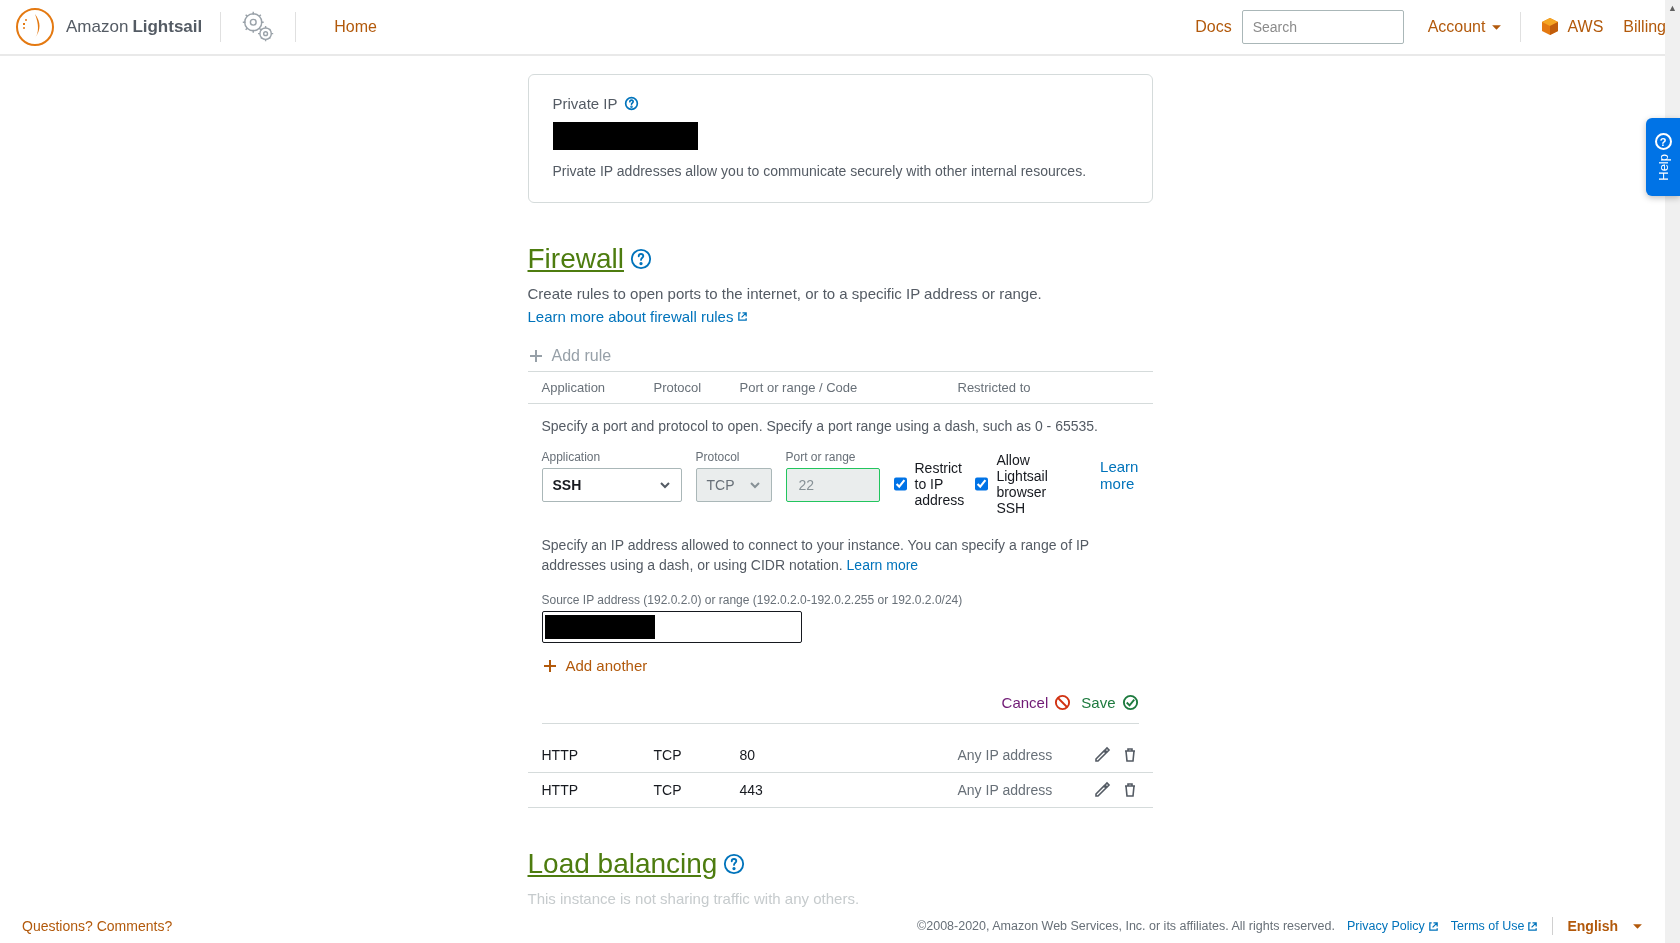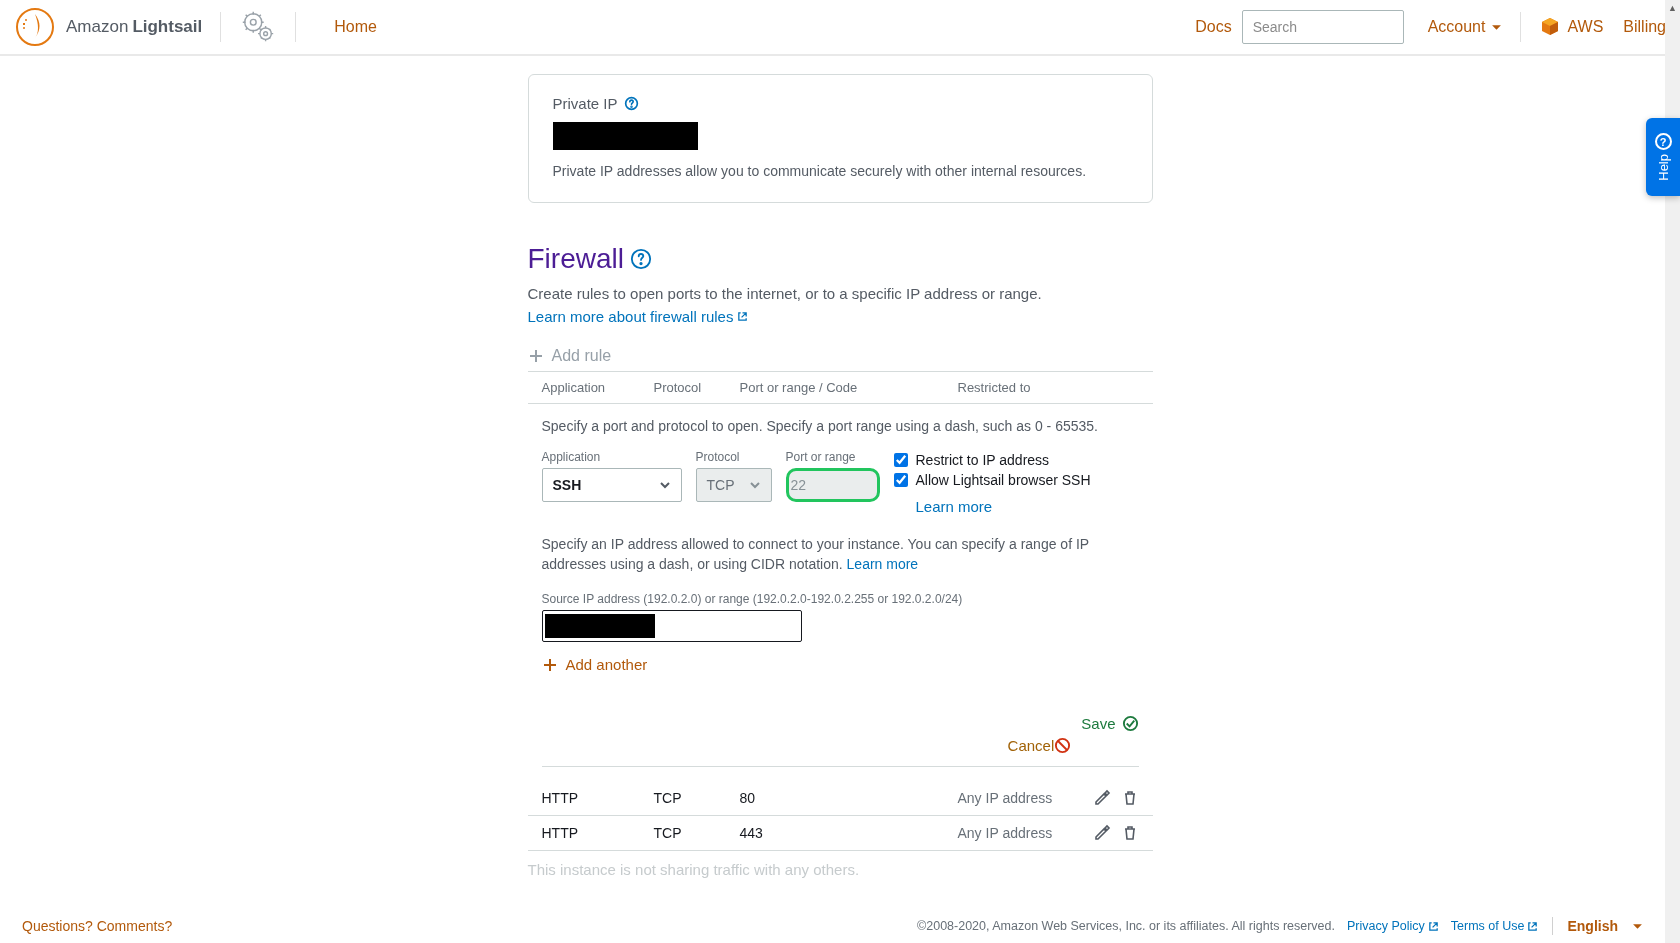--- a/index.html
+++ b/index.html
@@ -31,21 +31,21 @@
 .card { flex:1; border:1px solid #d5dbdb; border-radius:6px; padding:20px 24px 22px; }
 .card-title { font-size:15px; color:#545b64; display:flex; align-items:center; gap:6px; }
 .help-circ { width:15px; height:15px; stroke:#0073bb; fill:none; stroke-width:2; cursor:pointer; }
 .ip-row { display:flex; align-items:center; gap:10px; margin-top:10px; }
 .big-ip { font-size:26px; font-weight:400; color:#16191f; }
 .pin-icon { width:18px; height:18px; }
 .detach-btn { margin-top:14px; border:1px solid #e77d2e; background:#fff; color:#b2590b; font-size:14px; padding:6px 16px; border-radius:16px; cursor:pointer; }
 .redacted { width:145px; height:28px; background:#000; margin-top:10px; }
 .card-desc { font-size:14px; color:#545b64; margin-top:12px; line-height:1.3; }
 
-.section-heading { display:flex; align-items:center; gap:6px; font-size:28px; font-weight:300; color:#4c1d95; margin-top:40px; }
+.section-heading { display:flex; align-items:center; gap:6px; font-size:28px; font-weight:300; color:#4d7c0f; margin-top:40px;text-decoration:underline; }
 .section-heading .help-circ-lg { width:22px; height:22px; stroke:#0073bb; fill:none; stroke-width:2; cursor:pointer; }
 .section-desc { font-size:15px; color:#545b64; margin-top:10px; }
 .link { color:#0073bb; cursor:pointer; display:inline-flex; align-items:center; gap:4px; }
 .ext-icon { width:11px; height:11px; }
 
 .add-rule { display:flex; align-items:center; gap:8px; color:#97a0a8; font-size:16px; margin-top:22px; cursor:default; }
 .plus-icon { width:16px; height:16px; }
 
 .fw-table { margin-top:6px; border-top:1px solid #d5dbdb; }
 .fw-head { display:flex; padding:8px 14px; font-size:13px; color:#687078; border-bottom:1px solid #d5dbdb; }
@@ -57,38 +57,38 @@
 
 .fw-editor { padding:14px; }
 .editor-desc { font-size:14px; color:#545b64; }
 .editor-row { display:flex; gap:14px; margin-top:16px; align-items:flex-start; }
 .field { display:flex; flex-direction:column; gap:4px; }
 .field-label { font-size:12px; color:#687078; }
 .sel { height:34px; border:1px solid #aab7b8; border-radius:2px; background:#fff; display:flex; align-items:center; padding:0 10px; font-size:14px; color:#16191f; justify-content:space-between; gap:8px; cursor:pointer; }
 .sel.disabled { background:#eaeded; color:#687078; cursor:default; }
 .sel-app { width:140px;font-weight:bold; }
 .sel-proto { width:76px; }
-.inp { height:34px; border:3px solid #22c55e; border-radius:10px; padding:0 2px; font-size:14px; background:#eaeded; color:#687078; }
+.inp { height:34px; border:1px solid #22c55e; border-radius:2px; padding:0 12px; font-size:14px; background:#eaeded; color:#687078; }
 .inp-port { width:94px; }
 .inp-port::placeholder { color:#879196; }
-.cbx-col { display:flex; flex-direction:column; gap:4px; margin-top:2px; }
+.cbx-col { display:flex; flex-direction:row; gap:4px; margin-top:2px; }
 .cbx-row { display:flex; align-items:center; gap:8px; font-size:14px; color:#16191f; }
 .cbx { width:14px; height:14px; accent-color:#0073e6; cursor:pointer; }
 .cbx-learn { color:#0073bb; font-size:15px; margin-top:6px; margin-left:22px; cursor:pointer; }
 
 .ip-desc { font-size:14px; color:#545b64; margin-top:20px; line-height:1.4; }
 .ip-desc .link { font-size:14px; }
 .src-label { font-size:12px; color:#687078; margin-top:18px; }
 .src-input-wrap { display:flex; align-items:center; width:260px; height:32px; border:1.5px solid #16191f; border-radius:2px; margin-top:4px; padding:2px; }
 .src-redacted { width:110px; height:24px; background:#000; }
 .add-another { display:flex; align-items:center; gap:8px; color:#b2590b; font-size:15px; margin-top:14px; cursor:pointer; }
 .add-another .plus-icon { stroke:#b2590b; }
 
 .save-row { display:flex; justify-content:flex-end; align-items:center; gap:10px; margin-top:20px; padding-right:0; border-bottom:1px solid #d5dbdb; padding-bottom:12px; }
-.cancel-btn { display:flex; align-items:center; color:#a16207; font-size:15px; cursor:pointer;margin-top:44px; }
+.cancel-btn { display:flex; align-items:center; gap:6px; color:#701a75; font-size:15px; cursor:pointer; }
 .cancel-ic { width:17px; height:17px; }
 .save-btn { display:flex; align-items:center; gap:6px; color:#1d7a3e; font-size:15px; cursor:pointer; }
 .save-ic { width:17px; height:17px; }
 
 .fw-row { display:flex; align-items:center; padding:8px 14px; font-size:14px; color:#16191f; border-bottom:1px solid #d5dbdb; }
 .fw-row .col-restrict { color:#687078; }
 .row-icon { width:18px; height:18px; color:#545b64; cursor:pointer; }
 
 .lb-desc { font-size:15px; color:#c6cbcd; margin-top:10px; }
 
@@ -312,20 +312,28 @@
         <svg class="row-icon" viewBox="0 0 18 18">
             <path d="M3 13l8-8 2 2-8 8H3v-2zM12 4l2-2 2 2-2 2z" fill="none" stroke="#545b64" stroke-width="1.6"></path>
           </svg>
         <svg class="row-icon" viewBox="0 0 18 18">
             <path d="M4 5h10M7 5V3h4v2M5 5l1 10h6l1-10" fill="none" stroke="#545b64" stroke-width="1.6"></path>
           </svg>
       </div>
     </div>
   </div>
 
+  <div class="section-heading">
+    <span>Load balancing</span>
+    <svg class="help-circ-lg" viewBox="0 0 24 24">
+        <circle cx="12" cy="12" r="10"></circle>
+        <path d="M9.5 9a2.5 2.5 0 115 0c0 1.5-2.5 2-2.5 4" stroke-linecap="round"></path>
+        <circle cx="12" cy="17" r=".8" fill="#0073bb"></circle>
+      </svg>
+  </div>
   <div class="lb-desc">This instance is not sharing traffic with any others.</div>
 </div>
 
 <div class="help-tab">
   <div class="qmark">?</div>
   <div class="vtext">Help</div>
 </div>
 
 <div class="footer">
   <div class="footer-left">Questions? Comments?</div>

